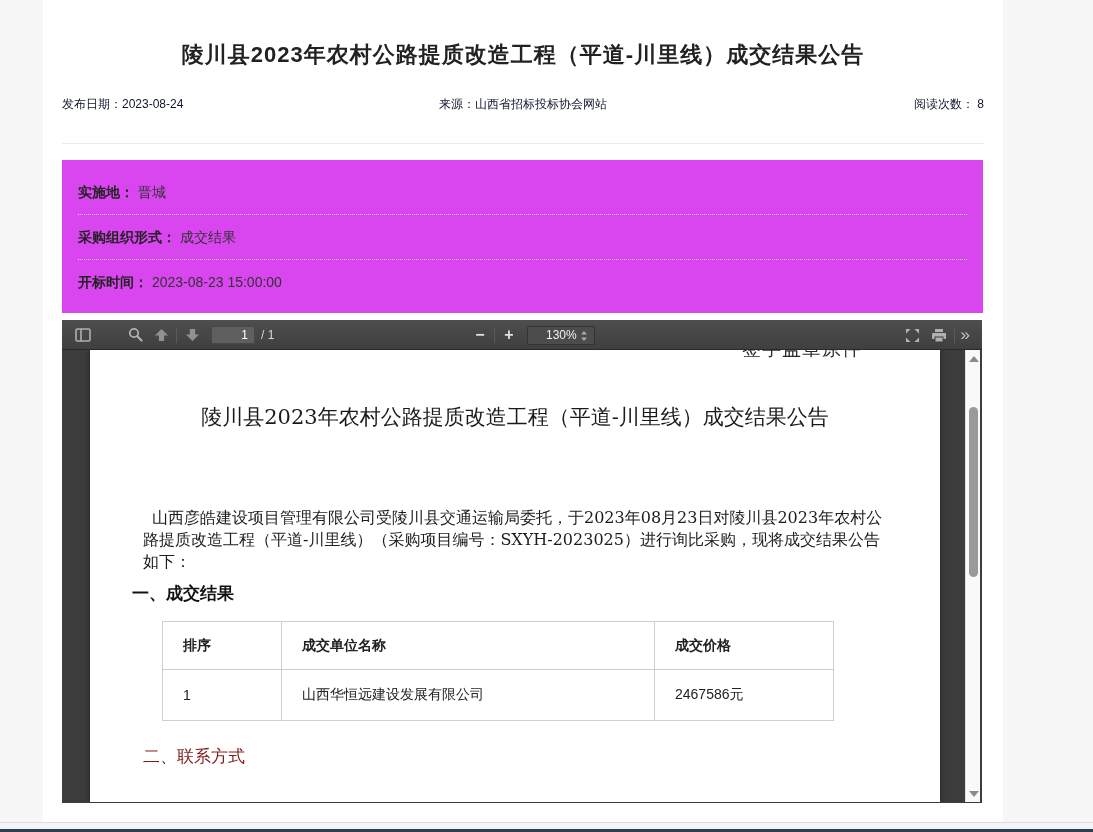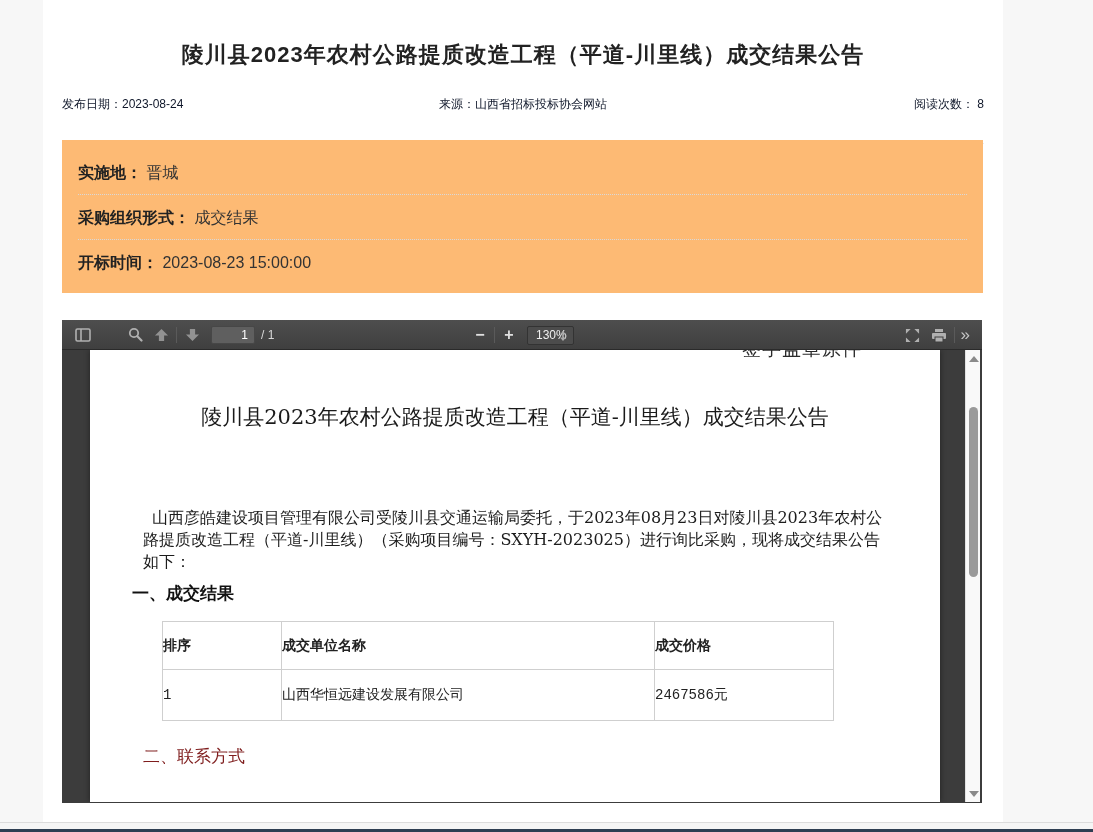--- a/index.html
+++ b/index.html
@@ -37,24 +37,24 @@
   .meta-row .meta-center { text-align: center; }
   .header-rule {
     margin: 30px 19px 0 19px;
     border: none;
     border-top: 1px solid #ebebeb;
     height: 0;
   }
   
   .info-box {
     position: absolute;
-    left: 19px; top: 140px; width: 921px; height: 153px;
-    background: #fdba74;
+    left: 19px; top: 160px; width: 921px; height: 153px;
+    background: #d946ef;
     padding: 10px 16px 0 16px;
-    font-size: 16px;
+    font-size: 14px;
   }
   .info-row {
     position: relative;
     height: 45px;
     line-height: 45px;
     white-space: nowrap;
   }
   .info-row.sep { border-bottom: 1px dotted #d9d9d9; }
   .info-label { font-weight: bold; color: #222; }
   .info-value { color: #333; }
@@ -98,27 +98,27 @@
     position: absolute;
     left: 406px; top: 0; height: 30px;
     display: flex; align-items: center;
   }
   .zoom-btn {
     color: #e0e0e0; font-size: 16px; font-weight: bold;
     width: 24px; text-align: center; cursor: pointer;
     line-height: 28px;
   }
   .zoom-select {
-    width: 47px; height: 19px;
+    width: 68px; height: 19px;
     background: #4c4c4c;
     border: 1px solid #333;
     border-radius: 2px;
     color: #f0f0f0; font-size: 12px;
     display: flex; align-items: center;
-    padding-left: 8px;
+    padding-left: 18px;
     margin-left: 6px;
     position: relative;
     cursor: pointer;
   }
   .zoom-spinner { position: absolute; right: 4px; top: 2px; }
   .tb-right {
     position: absolute; right: 8px; top: 0; height: 30px;
     display: flex; align-items: center;
   }
   .chevrons { color: #c5c5c5; font-size: 17px; line-height: 26px; padding: 0 4px; cursor: pointer; }
@@ -177,22 +177,22 @@
     position: absolute;
     left: 72px; top: 271px;
     border-collapse: collapse;
     font-family: "Liberation Sans", sans-serif;
     font-size: 14px;
     color: #222;
   }
   .doc-table th, .doc-table td {
     border: 1px solid #cfcfcf;
     text-align: left;
+    padding-left: 20px;
     font-weight: normal;
-    font-family: Liberation Mono, monospace;
   }
   .doc-table th { font-weight: bold; height: 48px; }
   .doc-table td { height: 51px; }
   .col-rank { width: 119px; }
   .col-name { width: 373px; }
   .col-price { width: 179px; }
   .doc-h2 {
     position: absolute;
     left: 53px; top: 395px;
     font-size: 17px;

